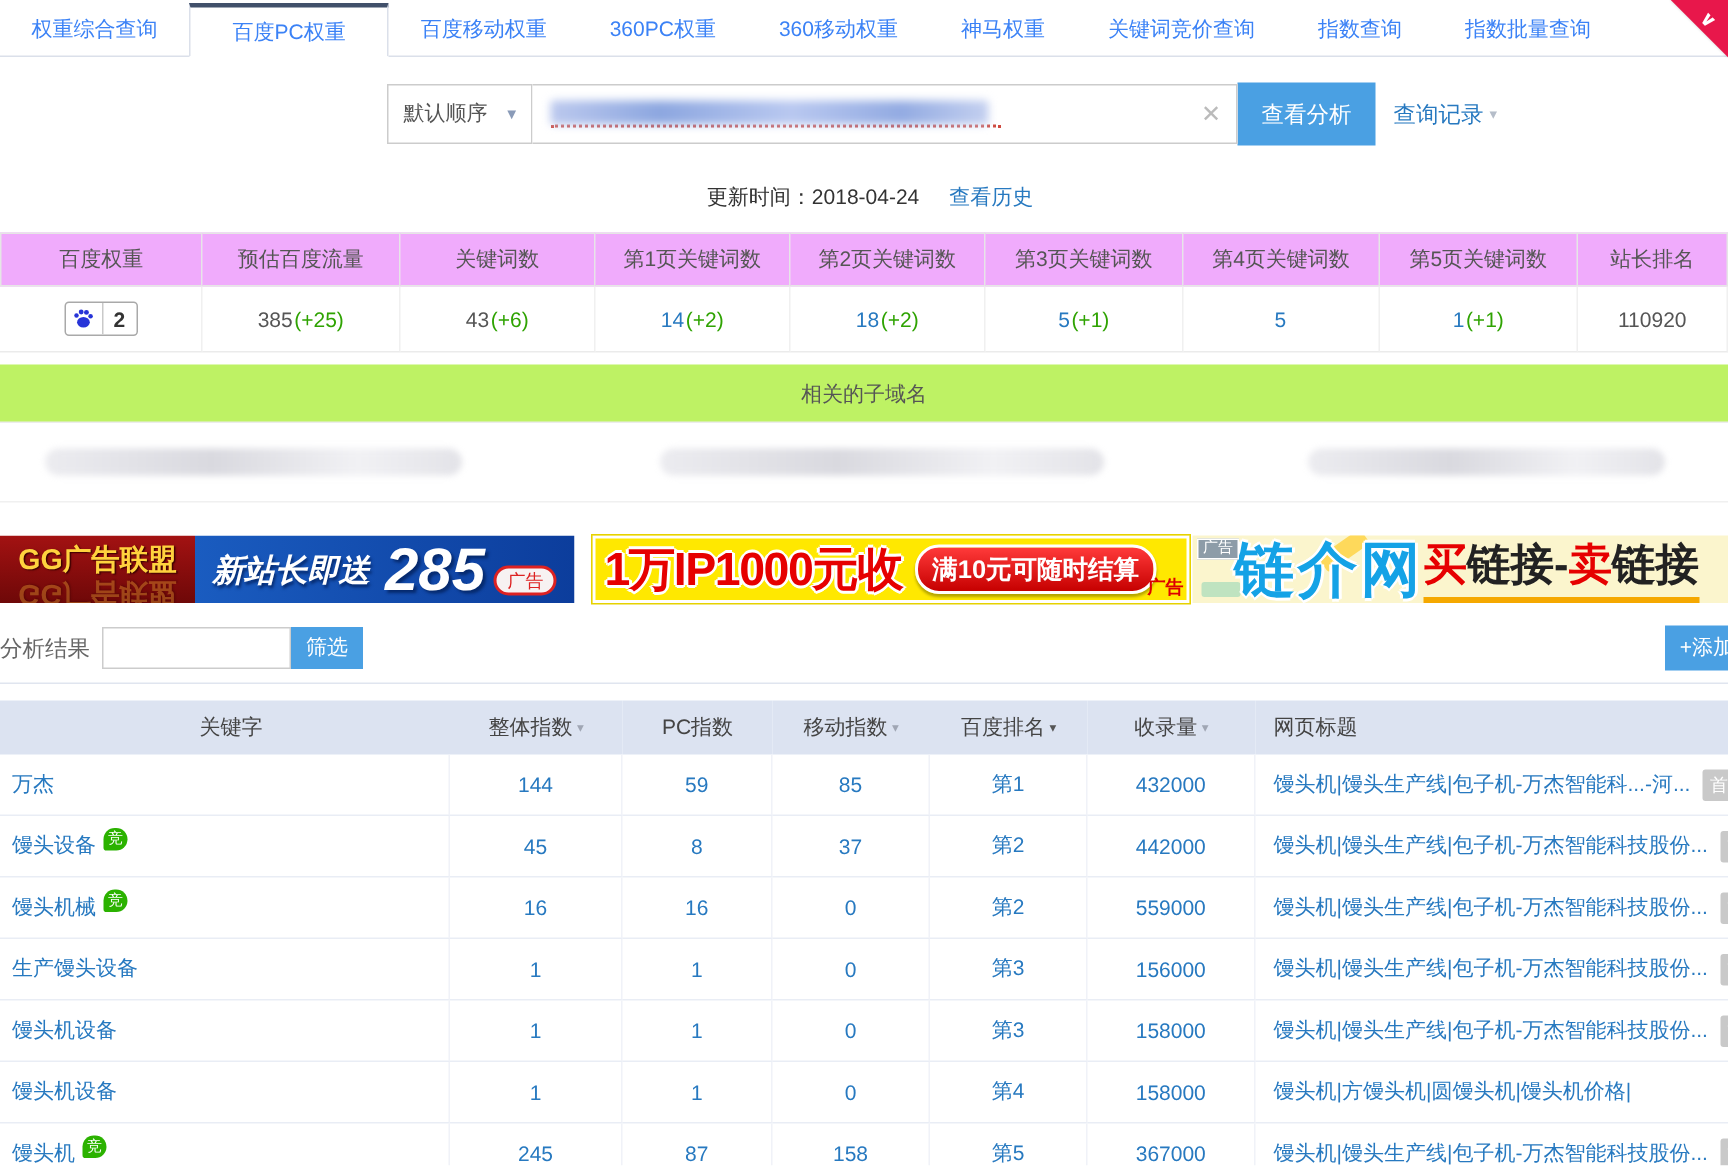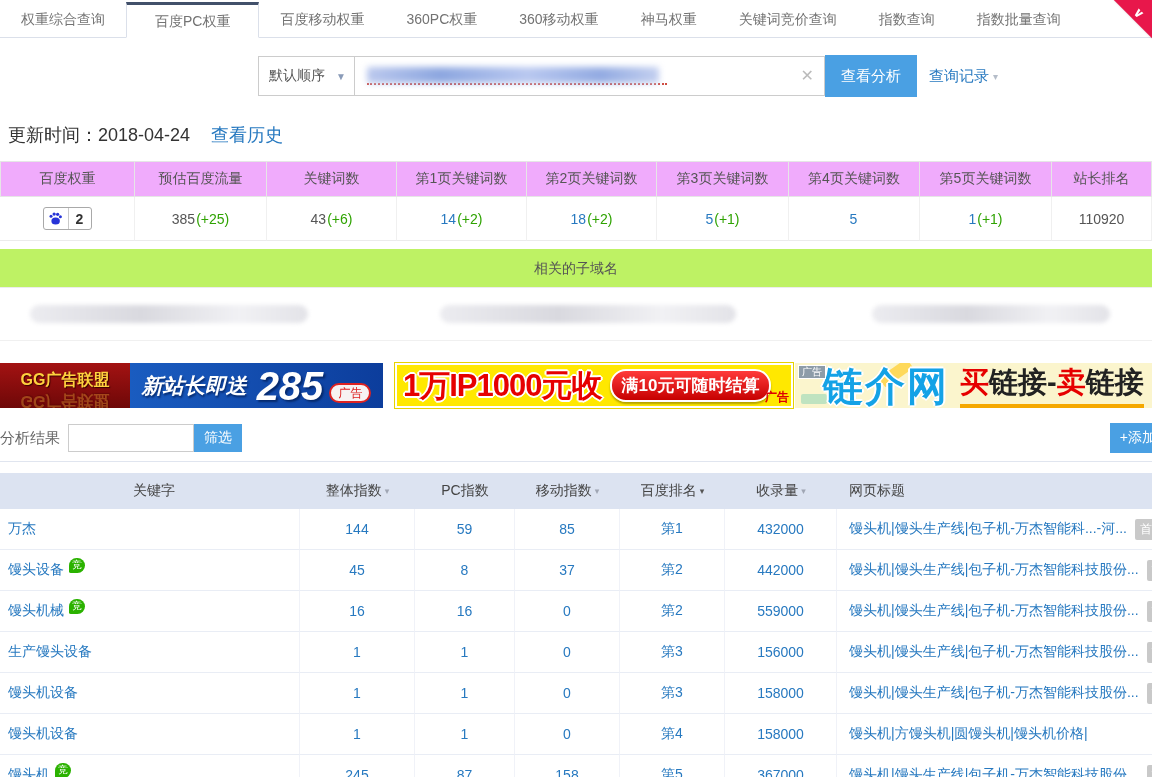--- a/index.html
+++ b/index.html
@@ -7,21 +7,21 @@
         font-family:"Liberation Sans","DejaVu Sans",sans-serif;color:#333;}
 
   
   .ribbon{position:absolute;top:-27px;right:-27px;width:54px;height:54px;background:#e8174b;
           transform:rotate(45deg);z-index:9;box-shadow:0 0 2px rgba(0,0,0,.2);}
   .ribbon-glyph{position:absolute;bottom:1px;left:50%;transform:translateX(-50%);
           color:#fff;font-size:13px;font-weight:bold;line-height:14px;}
 
   
   .tabbar{display:flex;align-items:flex-end;height:37px;border-bottom:1px solid #dbe0ea;}
-  .tab{line-height:36px;padding:0 21px;font-size:14px;color:#737373;cursor:pointer;white-space:nowrap;}
+  .tab{line-height:36px;padding:0 21px;font-size:14px;color:#3b82f6;cursor:pointer;white-space:nowrap;}
   .tab.active{background:#fff;border:1px solid #dbe0ea;border-bottom:1px solid #fff;
           border-top:3px solid #41506a;line-height:32px;margin-bottom:-1px;padding:0 28px;}
 
   
   .search-row{display:flex;align-items:center;margin:17px 0 0 258px;height:42px;}
   .order-select{display:flex;align-items:center;justify-content:space-between;width:97px;height:40px;
           border:1px solid #ccc;padding:0 8px 0 10px;font-size:14px;color:#555;box-sizing:border-box;background:#fff;}
   .order-caret{color:#8a9bb8;font-size:10px;}
   .sinput{position:relative;display:flex;align-items:center;width:470px;height:40px;
           border:1px solid #ccc;border-left:none;background:#fff;box-sizing:border-box;}
@@ -30,21 +30,21 @@
           background:linear-gradient(90deg,#bcc9ee,#8da7e0 25%,#b9c8f0 55%,#93abe2 80%,#c4d0f0);
           filter:blur(3px);}
   .undl{width:300px;border-bottom:2px dotted #cf4a3f;margin-top:0px;}
   .sclear{position:absolute;right:10px;top:9px;color:#bbb;font-size:16px;cursor:pointer;}
   .analyze-btn{width:92px;height:42px;border:none;background:#4aa0e3;color:#fff;font-size:15px;
           cursor:pointer;font-family:inherit;}
   .history{display:flex;align-items:center;margin-left:12px;font-size:15px;color:#2779c0;cursor:pointer;}
   .history-caret{color:#b5bdc9;font-size:10px;margin-left:4px;}
 
   
-  .update-row{margin:26px 0 0 8px;font-size:18px;color:#333;}
+  .update-row{margin:26px 0 0 8px;font-size:14px;color:#333;text-align:center;}
   .update-row a{color:#2779c0;text-decoration:none;margin-left:16px;cursor:pointer;}
 
   
   .stats{margin-top:14px;display:grid;grid-template-columns:135px 132px 130px 130px 130px 132px 131px 132px 1fr;}
   .scell{display:flex;align-items:center;justify-content:center;font-size:14px;box-sizing:border-box;}
   .shead{height:36px;background:#f0abfc;color:#555;border-top:1px solid #e6e6e6;border-bottom:1px solid #e6e6e6;
          border-right:1px solid #e6e6e6;}
   .shead:first-child{border-left:1px solid #e6e6e6;}
   .sval{height:44px;border-bottom:1px solid #ebebeb;border-right:1px solid #f0f0f0;}
   .sval:first-child{border-left:1px solid #f0f0f0;}
@@ -63,21 +63,21 @@
   .sub-pill{height:18px;border-radius:9px;filter:blur(2px);
          background:linear-gradient(90deg,#ececf0,#d9d9df 40%,#f1f1f4 75%,#e3e3e8);}
   .sp1{width:278px;margin-left:30px;} .sp2{width:296px;margin-left:132px;} .sp3{width:238px;margin-left:136px;}
 
   
   .ads{display:flex;margin-top:22px;height:45px;}
   .banner{height:45px;box-sizing:border-box;cursor:pointer;position:relative;overflow:hidden;flex-shrink:0;}
   .b1{width:383px;display:flex;}
   .b1-left{width:130px;background:linear-gradient(180deg,#a31212,#6e0808);overflow:hidden;
         display:flex;flex-direction:column;align-items:center;}
-  .b1-brand{font-size:16px;font-weight:bold;color:#ffd23e;white-space:nowrap;line-height:26px;margin-top:4px;
+  .b1-brand{font-size:19px;font-weight:bold;color:#ffd23e;white-space:nowrap;line-height:26px;margin-top:4px;
         text-shadow:1px 1px 1px #3a0000;}
   .b1-reflect{transform:scaleY(-1);opacity:.30;margin-top:-5px;}
   .b1-right{flex:1;background:linear-gradient(90deg,#1a5cc0,#0c3d9c);display:flex;align-items:center;
         justify-content:center;}
   .b1-line{color:#fff;font-weight:bold;font-style:italic;font-size:21px;white-space:nowrap;
         text-shadow:1px 2px 2px #062a6e;}
   .b1-num{color:#fff;font-weight:bold;font-style:italic;font-size:40px;margin-left:10px;line-height:40px;
         text-shadow:2px 2px 2px #062a6e;}
   .b1-tag{margin:14px 0 0 6px;font-size:12px;color:#d22;background:#f7f2f2;border:2px solid #d22;
         border-radius:11px;padding:0 7px;line-height:16px;}
@@ -91,21 +91,21 @@
   .b2-tag{position:absolute;right:2px;bottom:0px;color:#d00;font-size:12px;font-weight:bold;}
   .b3{width:380px;margin-left:2px;background:#fbf5cd;display:flex;align-items:center;}
   .b3-tag{position:absolute;top:2px;left:3px;background:#8d9ca8;color:#fff;font-size:10px;line-height:12px;
         padding:0 3px;border:1px solid #fff;z-index:2;}
   .b3-deco1{position:absolute;left:6px;bottom:4px;width:26px;height:10px;background:#bfe3c0;border-radius:2px;}
   .b3-deco2{position:absolute;left:84px;top:4px;width:34px;height:12px;background:#ffd23e;border-radius:2px;
         transform:rotate(-35deg);opacity:.8;}
   .b3-brand{color:#14a2e6;font-weight:bold;font-size:40px;line-height:42px;white-space:nowrap;margin-left:28px;
         z-index:1;letter-spacing:2px;
         text-shadow:-2px 0 #fff,2px 0 #fff,0 -2px #fff,0 2px #fff,1px 1px #fff,-1px -1px #fff;}
-  .b3-trade{margin-left:11px;font-weight:bold;font-size:29px;white-space:nowrap;
+  .b3-trade{margin-left:0;font-weight:bold;font-size:29px;white-space:nowrap;
         border-bottom:4px solid #f5a800;padding-bottom:1px;}
   .b3-trade .red{color:#e60000;} .b3-trade .dark{color:#222;}
 
   
   .filter-row{display:flex;align-items:center;margin-top:15px;height:30px;}
   .filter-label{font-size:15px;color:#666;margin:0 8px 0 0;}
   .finput{width:126px;height:28px;border:1px solid #ccc;box-sizing:border-box;font-family:inherit;
         font-size:13px;padding:0 6px;outline:none;}
   .filter-btn{height:28px;border:none;background:#4aa0e3;color:#fff;font-size:14px;padding:0 10px;
         cursor:pointer;font-family:inherit;}

